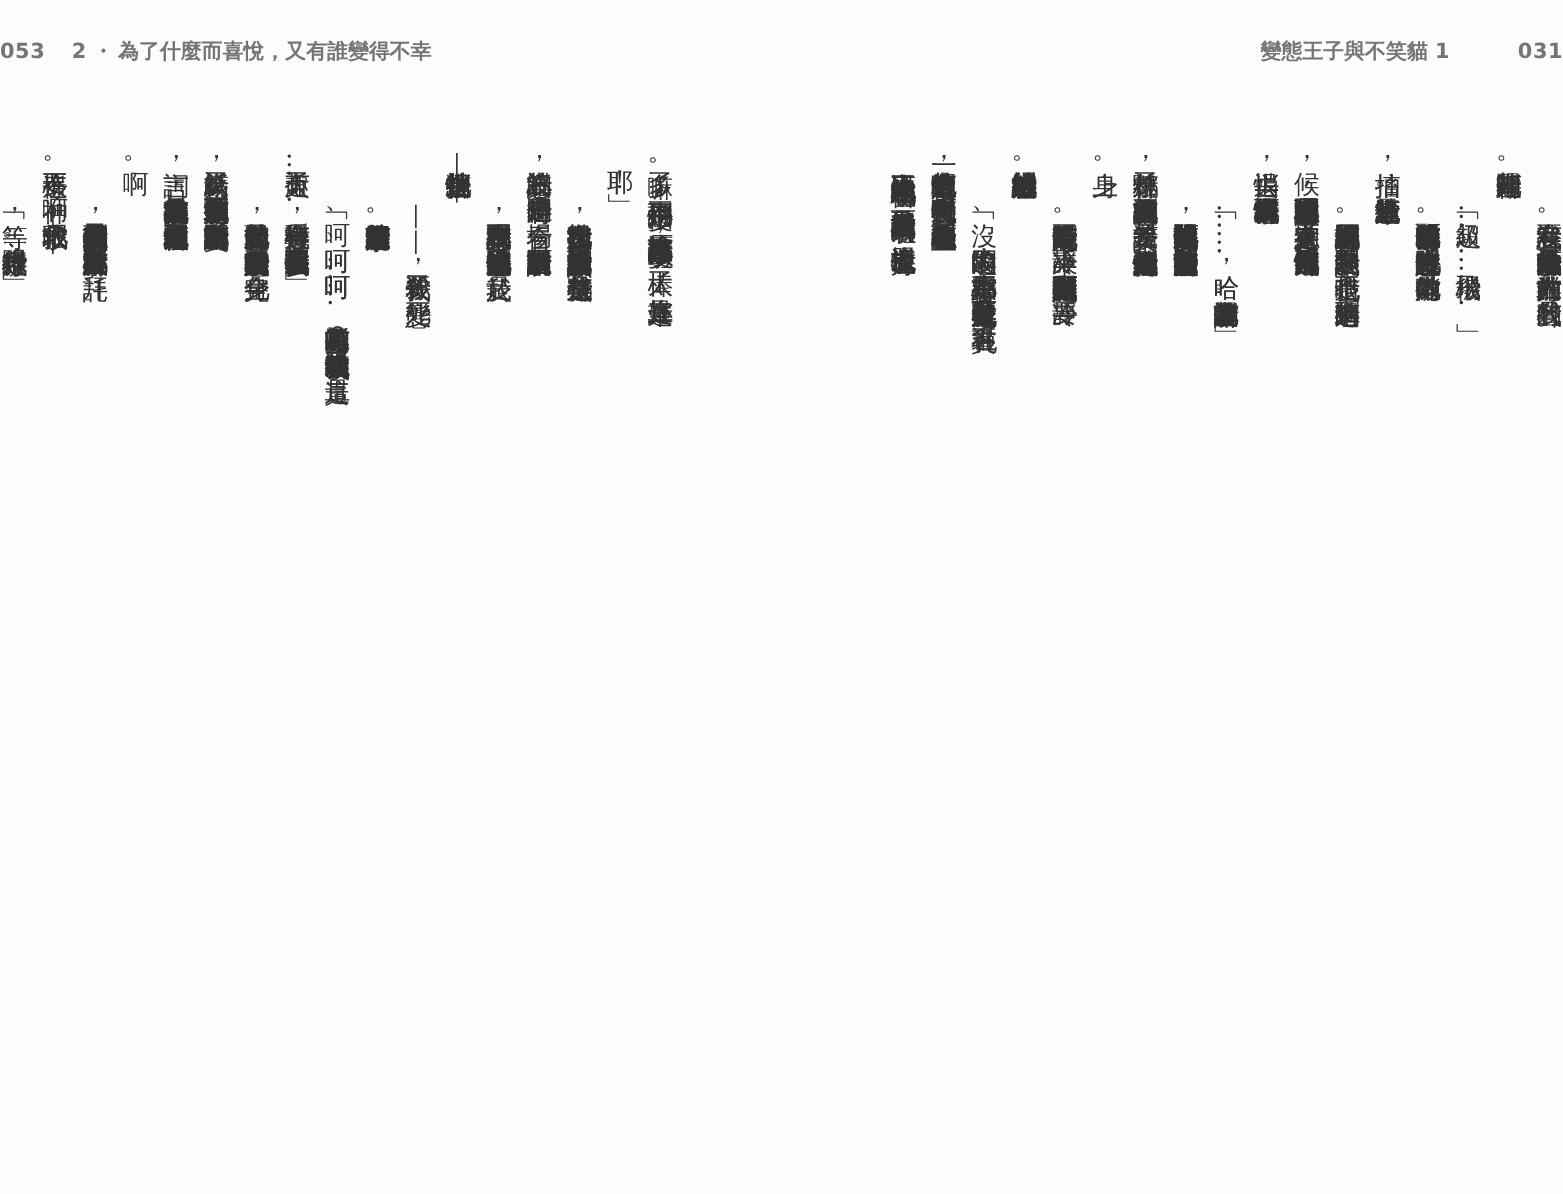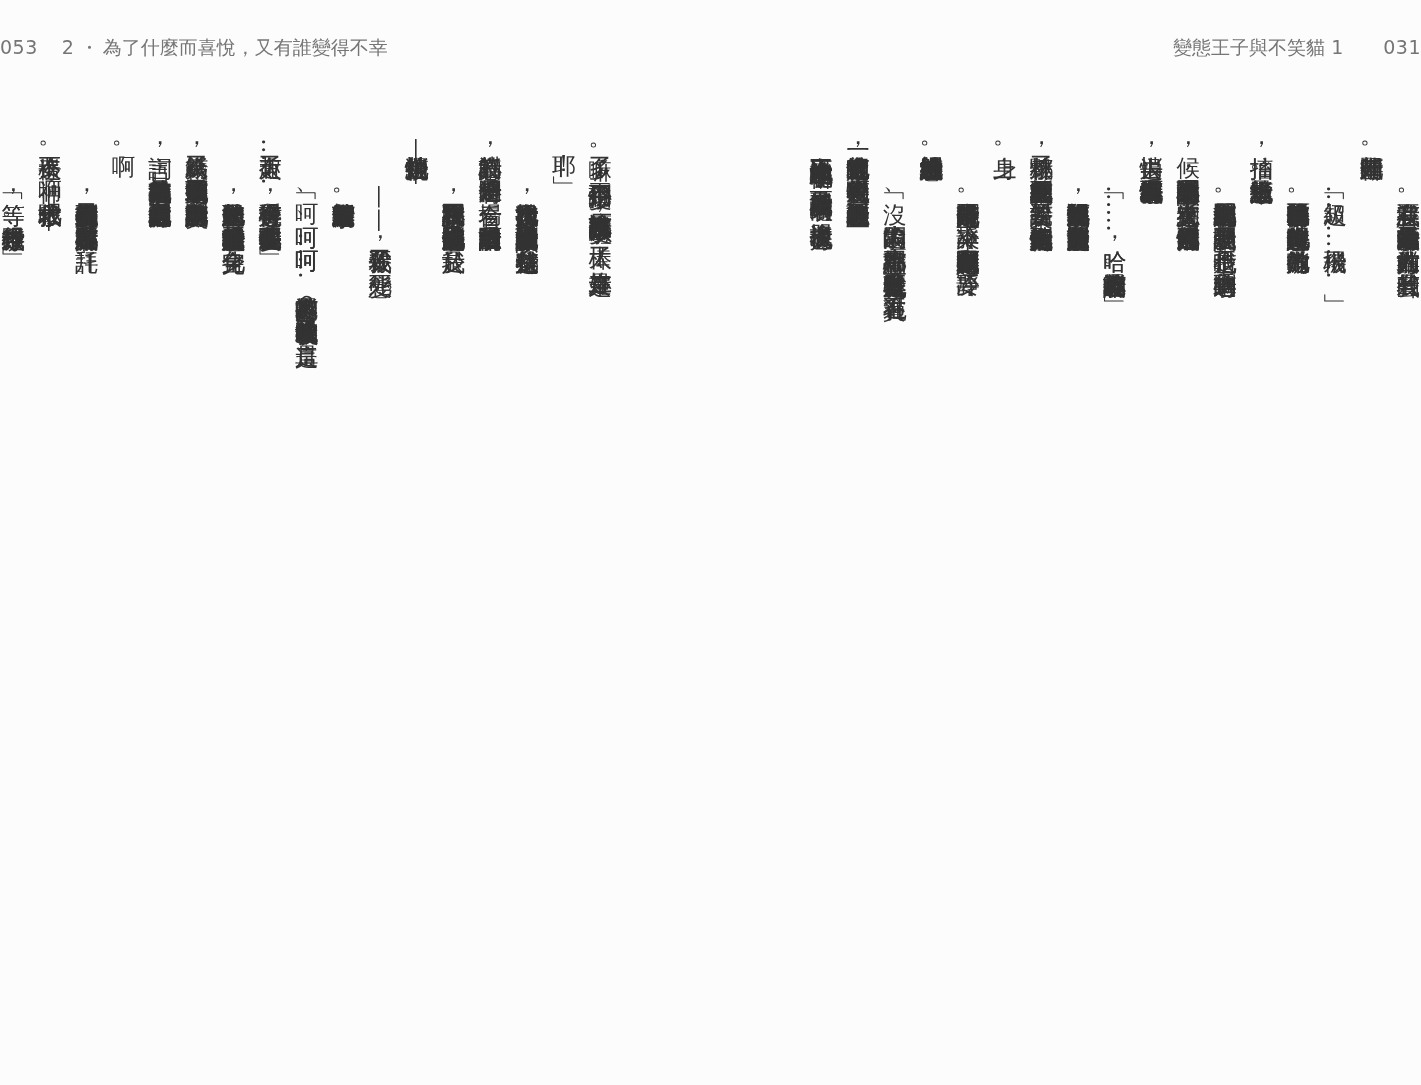--- a/index.html
+++ b/index.html
@@ -14,28 +14,28 @@
     background: #fcfcfc;
   }
   .running-head {
     position: absolute;
     top: 35px;
     font-family: "DejaVu Sans", "Liberation Sans", sans-serif;
     font-size: 19px;
     line-height: 24px;
     color: #757575;
     white-space: nowrap;
-    font-weight: normal;
+    font-weight: bold;
   }
   .running-head.left { left: 0; }
   .running-head.right { right: 0; }
   .running-head .pg { letter-spacing: 0.5px; }
   .running-head .chap-num { margin-left: 24px; }
   .running-head .sep { margin: 0 4px 0 6px; }
-  .running-head .book { margin-right: 40px; }
+  .running-head .book { margin-right: 62px; }
 
   .page {
     position: absolute;
     top: 138px;
     width: 624px;
     height: 944px;
     writing-mode: vertical-rl;
     font-family: "DejaVu Serif", "Liberation Serif", serif;
     font-size: 23.5px;
     line-height: 36.7px;

